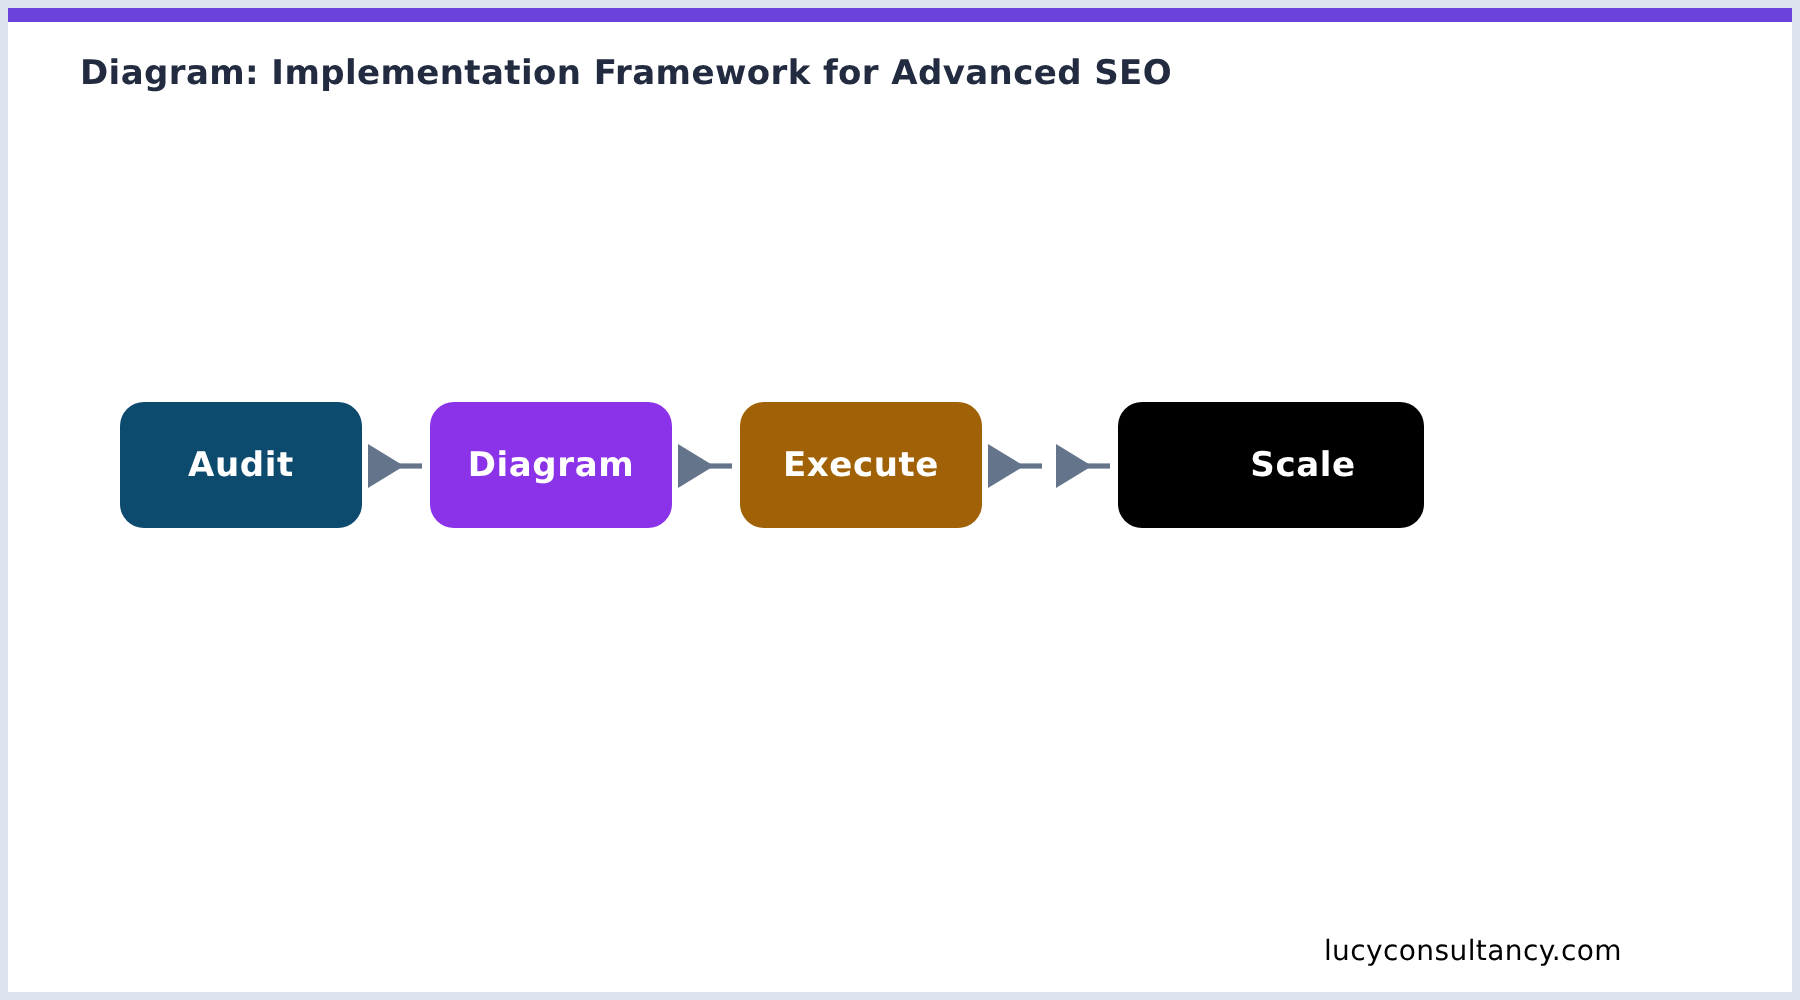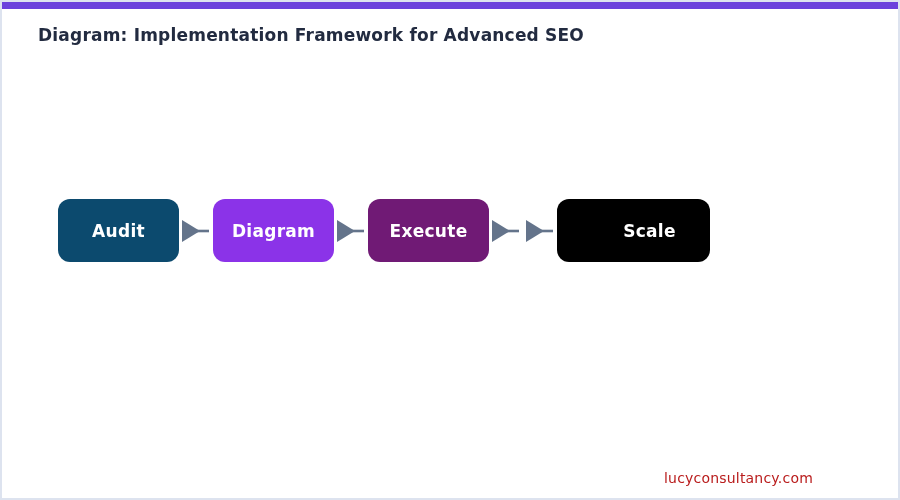--- a/index.html
+++ b/index.html
@@ -12,21 +12,21 @@
     overflow: hidden;
     font-family: "DejaVu Sans", "Liberation Sans", sans-serif;
     background: #ffffff;
   }
   .card {
     position: relative;
     width: 900px;
     height: 500px;
     box-sizing: border-box;
     background: #ffffff;
-    border: 2px solid #d946ef;
+    border: 4px solid #d946ef;
   }
   .accent-bar {
     position: absolute;
     top: 0;
     left: 0;
     right: 0;
     height: 7px;
   }
   .title {
     position: absolute;
@@ -90,30 +90,30 @@
           <rect x="15" y="10.7" width="12" height="2.6" fill="#64748b"></rect>
         </svg>
       </div>
       <div class="step" style="background: rgb(139, 51, 232);">Diagram</div>
       <div class="arrow">
         <svg width="28" height="24" viewBox="0 0 28 24" aria-hidden="true">
           <polygon points="0,1 0,23 18,12" fill="#64748b"></polygon>
           <rect x="15" y="10.7" width="12" height="2.6" fill="#64748b"></rect>
         </svg>
       </div>
-      <div class="step" style="background: #701a75;">Execute</div>
+      <div class="step" style="background: #a16207;">Execute</div>
       <div class="arrow">
         <svg width="28" height="24" viewBox="0 0 28 24" aria-hidden="true">
           <polygon points="0,1 0,23 18,12" fill="#64748b"></polygon>
           <rect x="15" y="10.7" width="12" height="2.6" fill="#64748b"></rect>
         </svg>
       </div>
       <div class="arrow">
         <svg width="28" height="24" viewBox="0 0 28 24" aria-hidden="true">
           <polygon points="0,1 0,23 18,12" fill="#64748b"></polygon>
           <rect x="15" y="10.7" width="12" height="2.6" fill="#64748b"></rect>
         </svg>
       </div>
       <div class="step" style="background: #000000; padding-left: 32px;">Scale</div>
     </div>
 
-  <div class="footer" style="color: #b91c1c;">lucyconsultancy.com</div>
+  <div class="footer" style="color: #000000;">lucyconsultancy.com</div>
 </div>
 
 </body></html>

